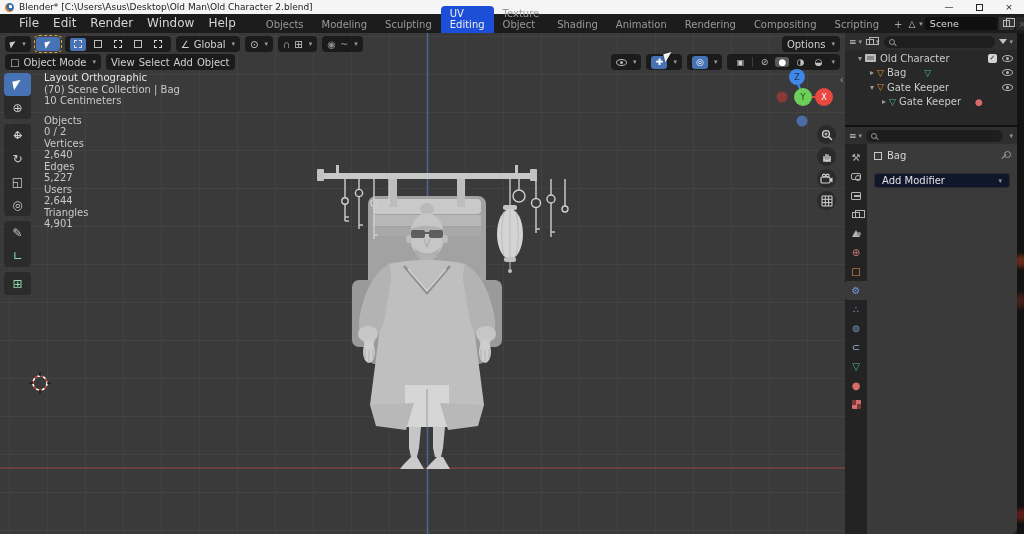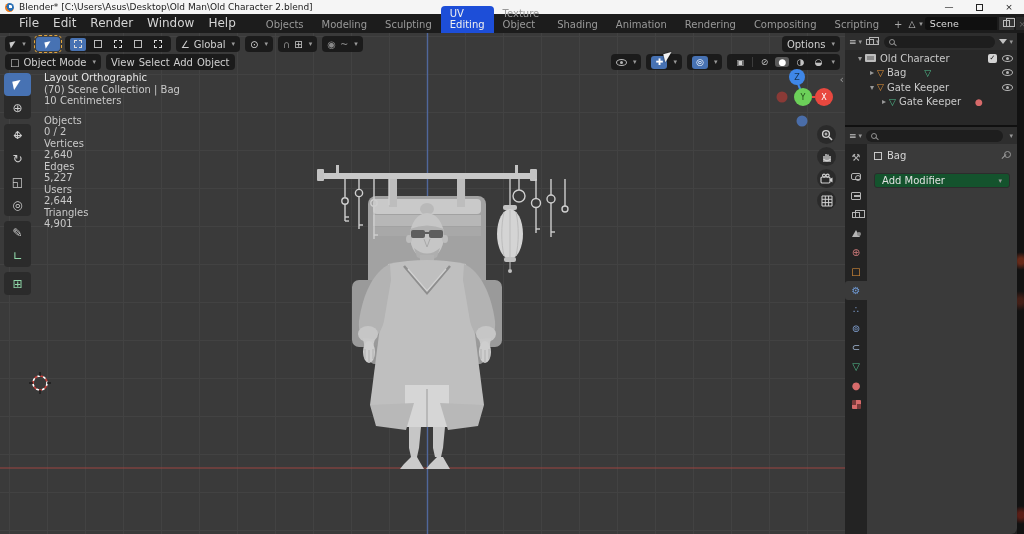--- a/index.html
+++ b/index.html
@@ -119,21 +119,21 @@
   .tabstrip { width:22px; background:#232323; display:flex; flex-direction:column; padding-top:4px; }
   .ptab { height:19px; display:flex; align-items:center; justify-content:center; border-radius:3px 0 0 3px; }
   .ptab.active { background:#3a3a3a; }
   .pt-g { color:#b5b5b5; font-size:10px; }
   .props-content { flex:1; background:#3a3a3a; border-radius:0 0 6px 0; padding:6px 7px; }
   .breadcrumb { display:flex; align-items:center; gap:5px; color:#d6d6d6; }
   .obj-sq { width:8px; height:8px; border:1px solid #c9c9c9; }
   .pin { margin-left:auto; width:10px; height:10px; position:relative; }
   .pin::before { content:''; position:absolute; left:4px; top:0; width:5px; height:5px; border:1px solid #9a9a9a; border-radius:50%; }
   .pin::after { content:''; position:absolute; left:1px; top:5px; width:6px; height:1px; background:#9a9a9a; transform:rotate(135deg); }
-  .add-mod { margin-top:12px; height:15px; background:#14532d; border:1px solid #2c2c2c; border-radius:3px;
+  .add-mod { margin-top:12px; height:15px; background:#0f172a; border:1px solid #2c2c2c; border-radius:3px;
     display:flex; align-items:center; padding:0 7px; color:#e0e0e0; }
   .add-mod .caret { margin-left:auto; }
   
   .i-cam { width:10px; height:7px; border:1px solid #b5b5b5; border-radius:2px; position:relative; }
   .i-cam::after { content:''; position:absolute; left:2.5px; top:1px; width:4px; height:4px; border:1px solid #b5b5b5; border-radius:50%; }
   .i-print { width:10px; height:8px; border:1px solid #b5b5b5; border-radius:1px; position:relative; }
   .i-print::after { content:''; position:absolute; left:1.5px; top:2px; width:6px; height:2px; background:#b5b5b5; }
   .i-imgs { width:8px; height:6px; border:1px solid #b5b5b5; position:relative; }
   .i-imgs::after { content:''; position:absolute; left:2px; top:-3px; width:8px; height:6px; border:1px solid #b5b5b5; }
   .i-scene { width:0; height:0; border-left:4px solid transparent; border-right:4px solid transparent; border-bottom:7px solid #b5b5b5; position:relative; }

